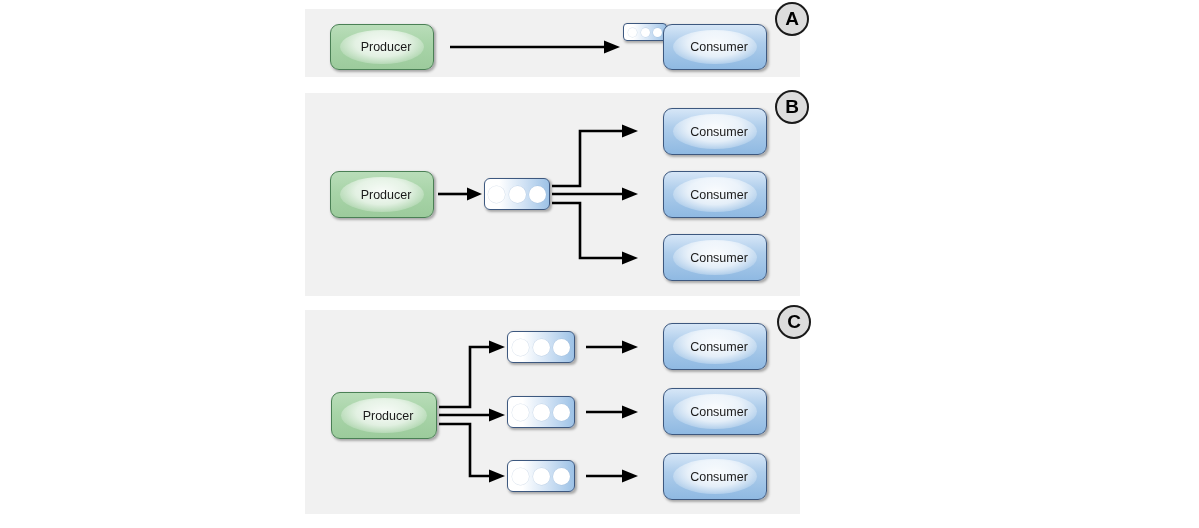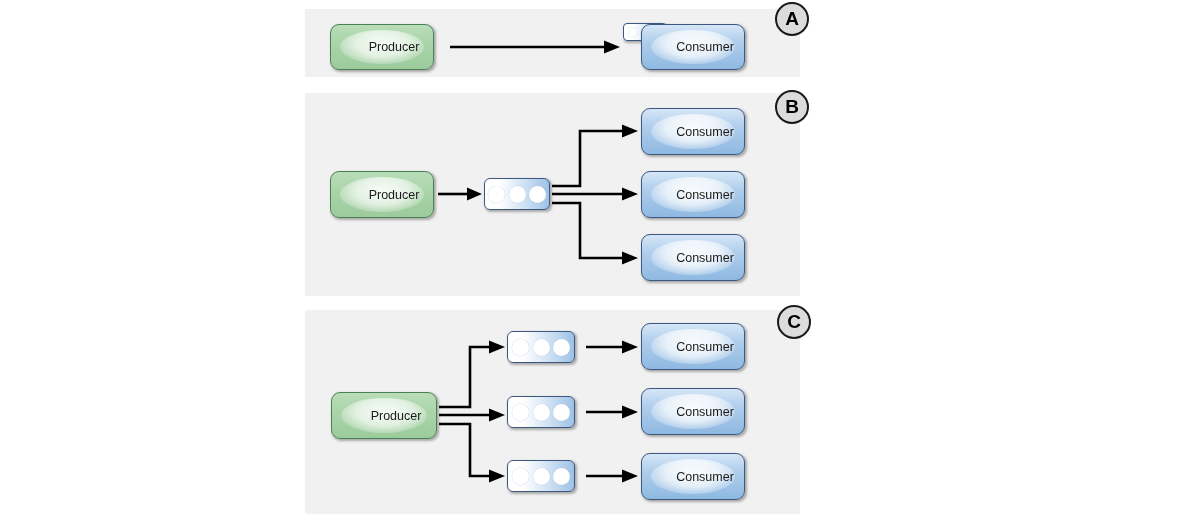--- a/index.html
+++ b/index.html
@@ -74,40 +74,41 @@
     border-radius: 50%;
     background: radial-gradient(ellipse at 50% 42%,
                 rgba(255,255,255,0.92) 0%,
                 rgba(255,255,255,0.68) 45%,
                 rgba(255,255,255,0.12) 78%,
                 rgba(255,255,255,0) 100%);
   }
   .producer .node-label,
   .consumer .node-label {
     position: absolute;
-    left: 12px; top: 0;
+    left: 4px; top: 0;
     width: 100%; height: 100%;
     display: flex;
     align-items: center;
     justify-content: center;
     font-size: 12.5px;
     color: #1a1a1a;
     font-family: "Liberation Sans", sans-serif;
   }
 
   
   .consumer {
     position: absolute;
     box-sizing: border-box;
     border-radius: 9px;
     border: 1.4px solid #3d587f;
     background: linear-gradient(to bottom, #d6e6f7 0%, #aecdeb 40%, #8fb9e2 100%);
     box-shadow: 1.5px 1.5px 2.5px rgba(0,0,0,0.30);
     overflow: hidden;
     z-index: 20;
+    margin-left: 22px;
   }
   .consumer .gloss {
     position: absolute;
     left: 9%;
     top: 11%;
     width: 82%;
     height: 78%;
     border-radius: 50%;
     background: radial-gradient(ellipse at 50% 42%,
                 rgba(255,255,255,0.95) 0%,

